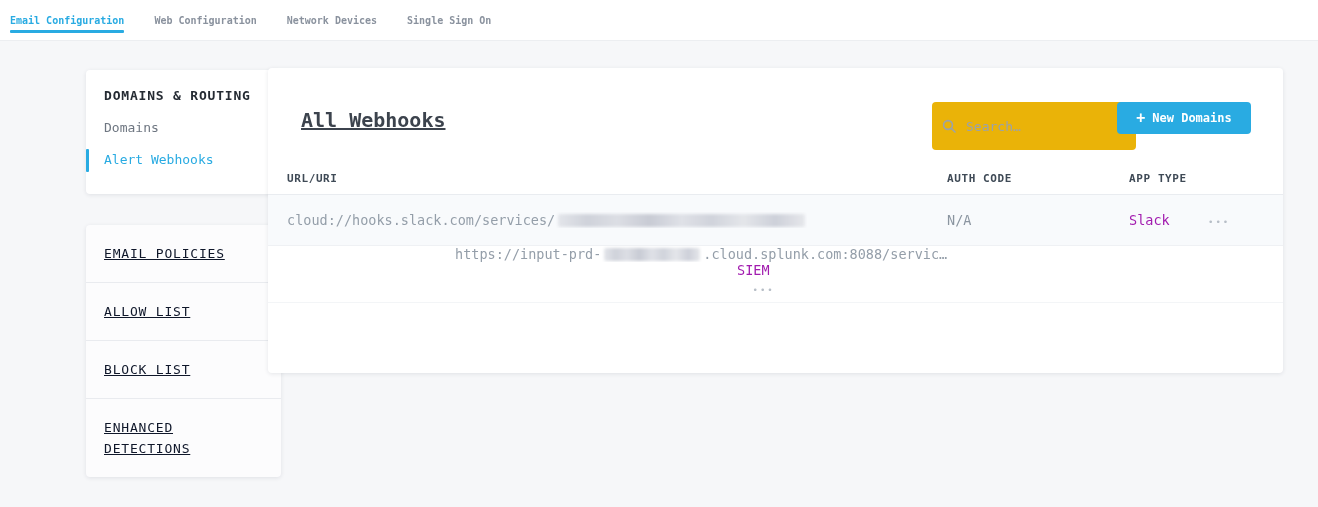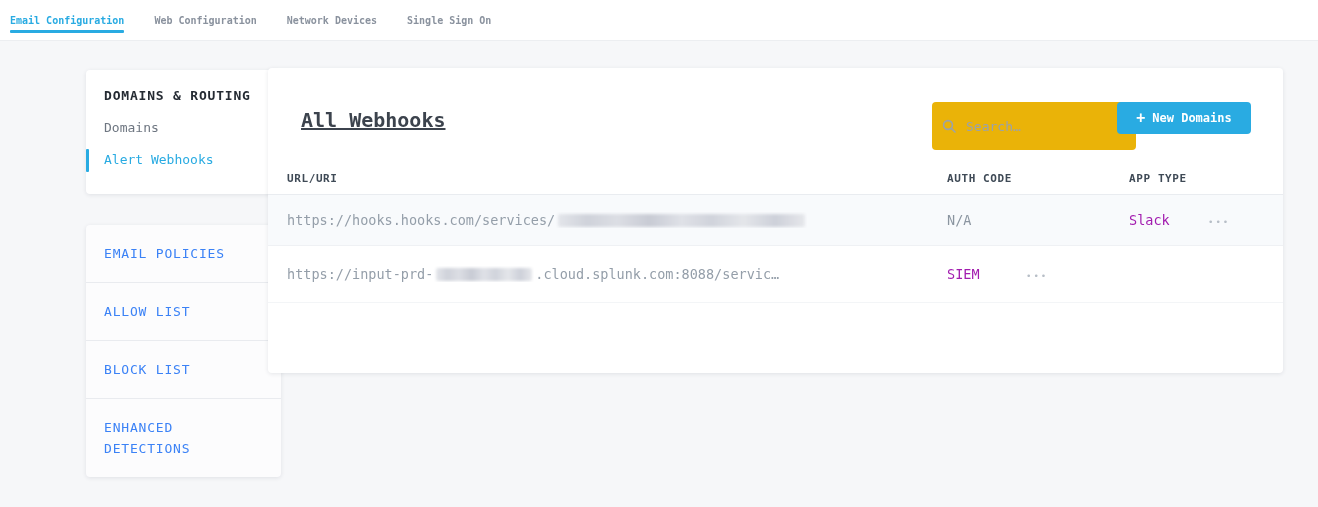--- a/index.html
+++ b/index.html
@@ -35,22 +35,22 @@
   .card-routing{left:42px;top:70px;width:195px;height:124px;padding:18px;}
   .routing-heading{font-size:13px;font-weight:bold;letter-spacing:.8px;color:#252b33;}
   .routing-item{font-size:13px;margin-top:17px;color:#6e7681;cursor:pointer;position:relative;}
   .routing-item.active{color:var(--accent);}
   .active-bar{
     position:absolute;left:-18px;top:-3px;width:3px;height:23px;
     background:var(--accent);border-radius:1px;
   }
   .card-sections{left:42px;top:225px;width:195px;background:#fcfcfd;}
   .side-section{
-    padding:18px;font-size:13px;letter-spacing:.8px;color:#3b82f6;
-    cursor:pointer;line-height:21px;
+    padding:18px;font-size:13px;letter-spacing:.8px;color:#0f172a;
+    cursor:pointer;line-height:21px;text-decoration:underline;
   }
   .side-section + .side-section{border-top:1px solid #e9ebef;}
   
   .panel{
     position:absolute;left:268px;top:68px;width:1015px;height:305px;
     background:#fff;border-radius:4px;box-shadow:0 1px 4px rgba(25,35,55,0.10);
   }
   .panel-title{
     position:absolute;left:33px;top:40px;font-size:20px;font-weight:bold;color:#3c434d;
   }
@@ -79,21 +79,21 @@
     display:flex;align-items:center;border-bottom:1px solid #e9ecf0;
   }
   .th{font-size:11px;font-weight:bold;letter-spacing:.6px;color:#3f4a56;white-space:nowrap;}
   .col-url{width:679px;padding-left:19px;padding-right:30px;overflow:hidden;}
   .col-auth{width:182px;}
   .col-app{width:77px;}
   .col-actions{width:50px;text-align:left;}
   .tbody{position:absolute;left:0;top:127px;width:1015px;}
   .trow{display:flex;align-items:center;}
   .trow-1{height:50px;background:#f8fafc;}
-  .trow-2{height:58px;border-top:1px solid #eff1f4;border-bottom:1px solid #f3f5f7;}
+  .trow-2{height:58px;border-top:1px solid #eff1f4;border-bottom:1px solid #f3f5f7;flex-direction:column;}
   .cell-url{font-size:13.5px;color:#949ea9;white-space:nowrap;}
   .cell-auth{font-size:13.5px;color:#717c88;white-space:nowrap;}
   .cell-app{font-size:13.5px;color:#a21caf;white-space:nowrap;}
   .redact{
     display:inline-block;height:13px;border-radius:2px;vertical-align:-2px;
     margin:0 3px;filter:blur(1.6px);
     background:linear-gradient(90deg,#e3e5ea 0%,#cfd2da 12%,#dcdee4 24%,#c8cbd4 37%,
       #dfe1e7 50%,#d0d3db 62%,#e4e6ea 75%,#cdd0d9 88%,#e6e7eb 100%);
   }
   .redact-slack{width:247px;}
@@ -152,21 +152,21 @@
       <div class="th col-url">URL/URI</div>
       <div class="th col-auth">AUTH CODE</div>
       <div class="th col-app">APP TYPE</div>
       <div class="th col-actions"></div>
     </div>
 
     <div class="tbody">
 
       <div class="trow trow-1">
         <div class="cell-url col-url">
-          <span>https://hooks.hooks.com/services/</span><span class="redact redact-slack"></span><span></span>
+          <span>cloud://hooks.slack.com/services/</span><span class="redact redact-slack"></span><span></span>
         </div>
         <div class="cell-auth col-auth" style="color:#8b95a0;">N/A</div>
         <div class="cell-app col-app">Slack</div>
         <div class="col-actions">
           <button class="ellipsis-btn">•••</button>
         </div>
       </div>
 
       <div class="trow trow-2">
         <div class="cell-url col-url">

